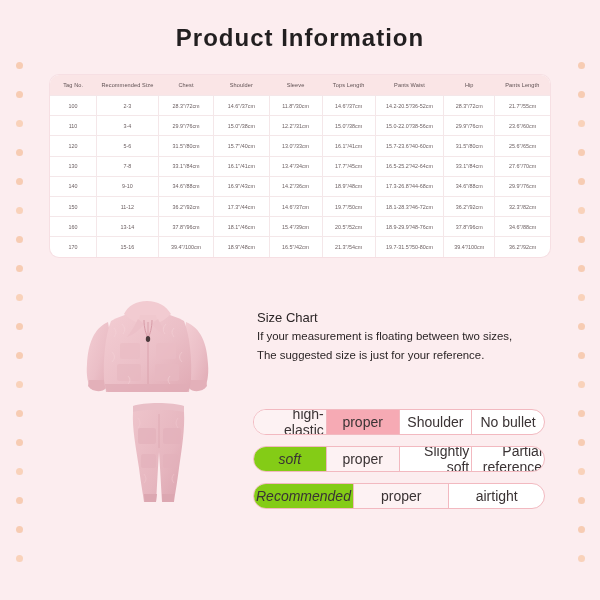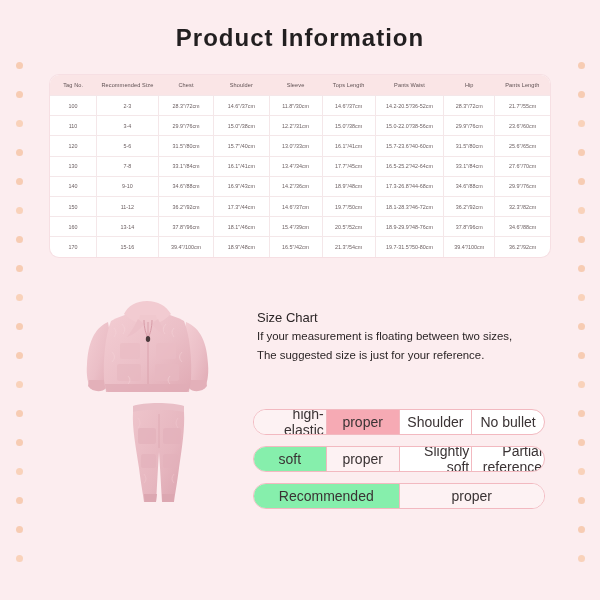--- a/index.html
+++ b/index.html
@@ -151,21 +151,22 @@
     border-right: 1px solid #f2b9c0;
     line-height: 1.15;
     padding: 0 2px;
     box-sizing: border-box;
   }
   .seg:last-child { border-right: none; }
   .seg.fill {
     background: #f6aab4;
   }
   .seg.soft-fill {
-    background: #86efac;
+    background: #84cc16;
+    font-style: italic;
   }
   .seg.light {
     background: #fdf2f3;
   }
 </style>
 </head>
 <body>
 
 <div class="dot-rail left">
   <span class="dot"></span>
@@ -413,15 +414,16 @@
   <div class="scale">
     <div class="seg soft-fill">soft</div>
     <div class="seg light">proper</div>
     <div class="seg">Slightly soft</div>
     <div class="seg">Partial reference</div>
   </div>
 
   <div class="scale">
     <div class="seg soft-fill">Recommended</div>
     <div class="seg light">proper</div>
+    <div class="seg">airtight</div>
   </div>
 
 </div>
 
 </body></html>

